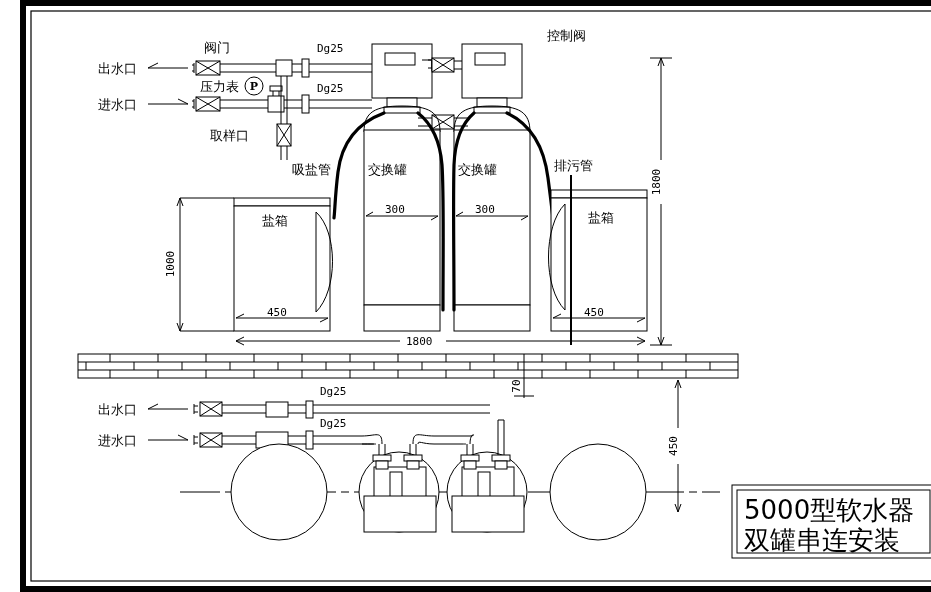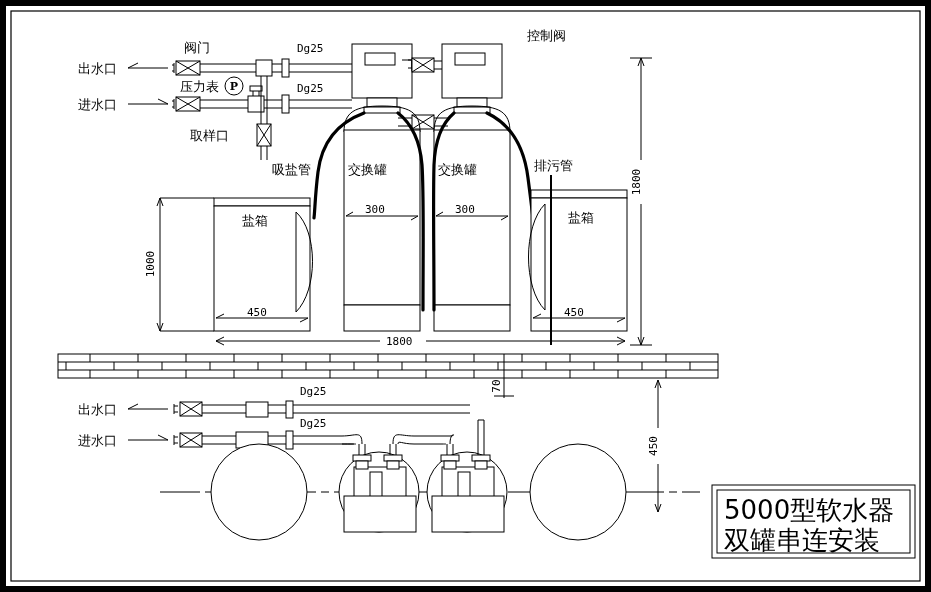--- a/index.html
+++ b/index.html
@@ -1,18 +1,18 @@
 <!DOCTYPE html>
 <html><head>
 <meta charset="utf-8">
 <style>
   html,body{margin:0;padding:0;background:#ffffff;}
   body{width:931px;height:592px;overflow:hidden;
        font-family:"Liberation Sans","DejaVu Sans",sans-serif;}
-  #sheet{position:relative;width:780px;height:592px;background:#fff;}
+  #sheet{position:relative;width:780px;height:592px;background:#fff;margin-left:20px;}
   svg{display:block;}
   .ln{stroke:#000;stroke-width:1;fill:none;}
   .ln2{stroke:#000;stroke-width:2;fill:none;}
   .lnthick{stroke:#000;stroke-width:3.2;fill:none;stroke-linecap:round;}
   .fillw{fill:#fff;stroke:#000;stroke-width:1;}
   .cn{font-family:"DejaVu Sans","Liberation Sans",sans-serif;font-size:13px;fill:#000;}
   .cnbig{font-family:"DejaVu Sans","Liberation Sans",sans-serif;font-size:26px;fill:#000;}
   .dim{font-family:"DejaVu Sans Mono","Liberation Mono",monospace;font-size:11px;fill:#000;}
   .dimv{font-family:"DejaVu Sans Mono","Liberation Mono",monospace;font-size:11px;fill:#000;}
   .lbl{font-family:"DejaVu Sans Mono","Liberation Mono",monospace;font-size:11px;fill:#000;}

